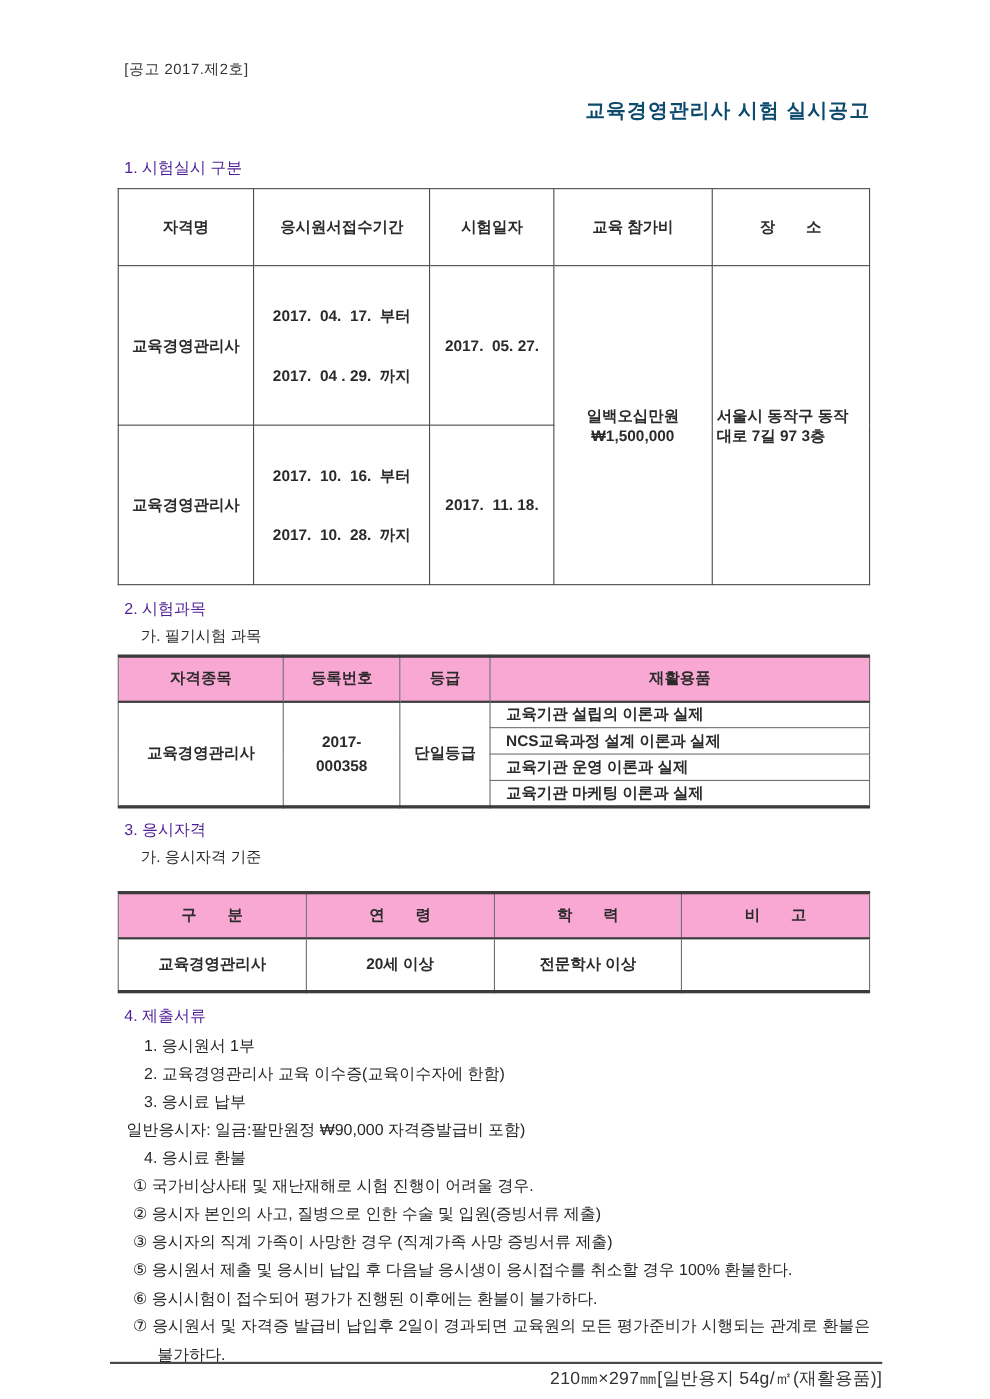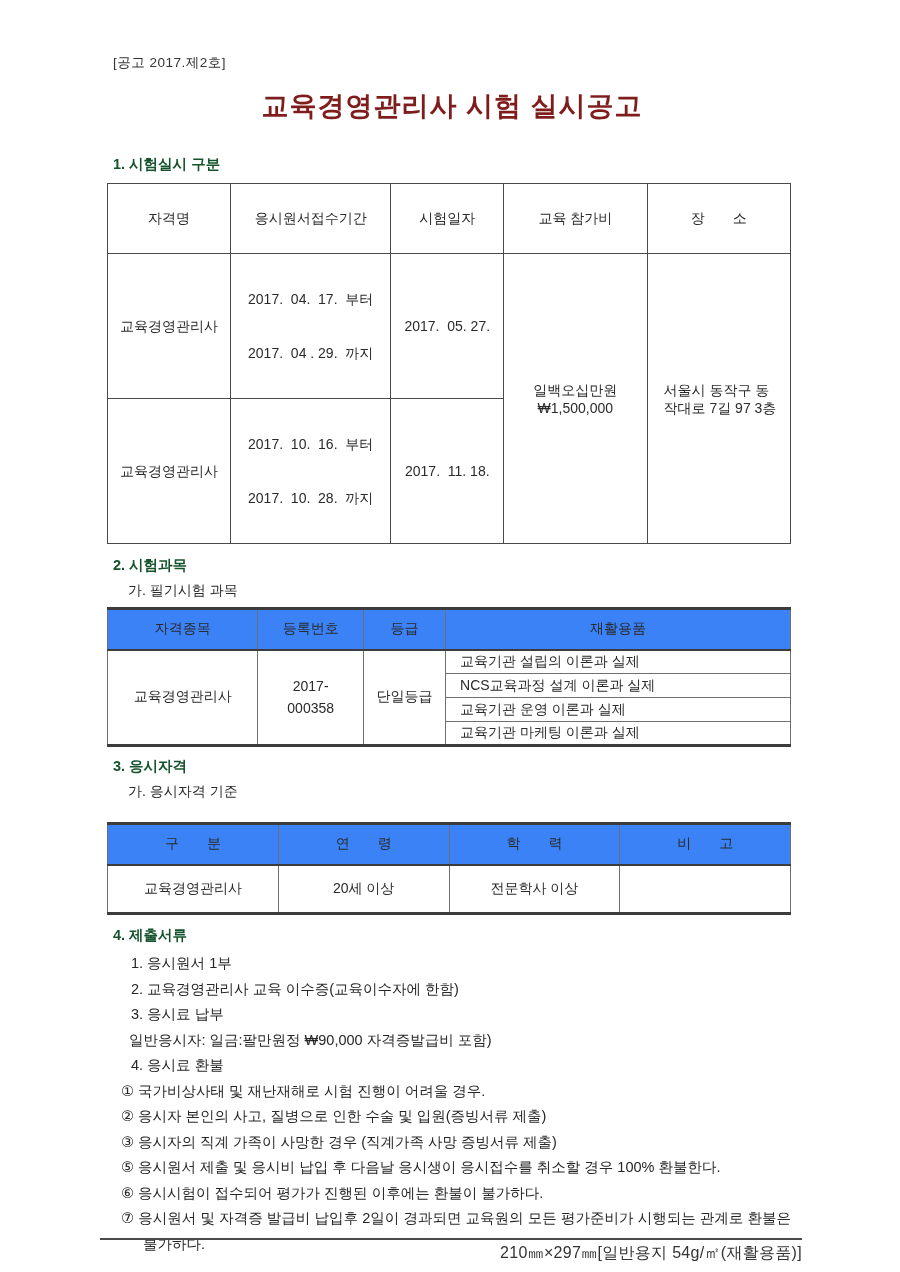--- a/index.html
+++ b/index.html
@@ -8,59 +8,59 @@
     width: 900px; height: 1272px;
     font-family: "Liberation Sans", "DejaVu Sans", sans-serif;
     color: #262626;
     position: relative;
     overflow: hidden;
   }
   .page { position: absolute; top: 0; left: 0; width: 900px; height: 1092px; background: #ffffff; }
   .content { position: absolute; left: 113px; top: 0; width: 678px; }
 
   .notice-no { margin-top: 54px; font-size: 13.5px; letter-spacing: 0.5px; color: #333; }
-  .doc-title { margin-top: 16px; text-align: center; font-size: 27px; font-weight: bold; letter-spacing: 1px; color: #7f1d1d; }
+  .doc-title { margin-top: 16px; text-align: right; font-size: 18px; font-weight: bold; letter-spacing: 1px; color: #0c4a6e; }
 
-  .sec-heading { font-size: 14.5px; font-weight: bold; color: #14532d; }
+  .sec-heading { font-size: 14.5px; font-weight: normal; color: #4c1d95; }
   .sub-heading { font-size: 14px; margin-left: 15px; color: #2a2a2a; }
 
   table { border-collapse: collapse; table-layout: fixed; margin-left: -6px; width: 684px; font-size: 14px; color: #2a2a2a; }
-  td, th { text-align: center; vertical-align: middle; font-weight: normal; }
+  td, th { text-align: center; vertical-align: middle; font-weight: bold; }
 
   
   .t1 { margin-top: 9px; }
   .t1 th, .t1 td { border: 1px solid #4a4a4a; }
   .t1 thead th { height: 70px; background: #ffffff; }
   .t1 tbody td { height: 38px; line-height: 18px; }
-  .t1 .left { text-align: left; padding-left: 16px; padding-right: 8px; }
+  .t1 .left { text-align: left; padding-left: 4px; padding-right: 8px; }
   .pre { white-space: pre-wrap; }
 
   
   .rule-table { border-top: 3px solid #3c3c3c; border-bottom: 3px solid #3c3c3c; }
   .rule-table th, .rule-table td { border-left: 1px solid #6f6f6f; border-right: 1px solid #6f6f6f; }
-  .rule-table thead th { background: #3b82f6; height: 41px; border-bottom: 2.5px solid #3c3c3c; }
+  .rule-table thead th { background: #f9a8d4; height: 41px; border-bottom: 2.5px solid #3c3c3c; }
   .t2 { margin-top: 7px; }
   .t2 tbody td { height: 24px; border-top: 1px solid #6f6f6f; }
   .t2 tbody td.span-cell { border-top: none; }
   .t2 .subject { text-align: left; padding-left: 14px; }
   .t2 .regno { line-height: 22px; }
   .t3 { margin-top: 21px; }
   .t3 tbody td { height: 49px; }
 
   .gap-s1 { margin-top: 31px; }
   .gap-s2 { margin-top: 12px; }
   .gap-sub { margin-top: 7px; }
   .gap-s3 { margin-top: 10px; }
   .gap-s4 { margin-top: 11px; }
 
   
   .s4-list { margin-top: 6px; font-size: 14.5px; }
   .s4-item { line-height: 25.5px; text-align: justify; }
   .ind-num { margin-left: 18px; }      
-  .ind-fee { margin-left: 16px; }      
+  .ind-fee { margin-left: 2px; }      
   .ind-circ { margin-left: 8px; padding-left: 22px; text-indent: -22px; }
 
   .footer { position: absolute; left: 100px; top: 1238px; width: 702px; border-top: 2px solid #4a4a4a; }
   .paper-spec { margin-top: 3px; text-align: right; font-size: 16px; color: #333; letter-spacing: 0.3px; }
 </style>
 </head>
 <body>
 
 <div class="page">
   <div class="content">

